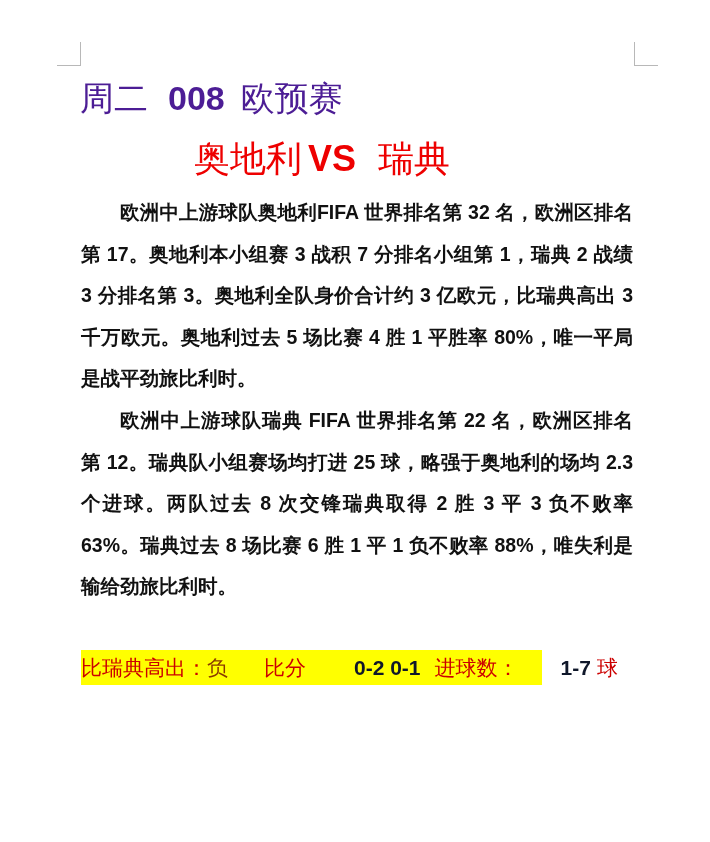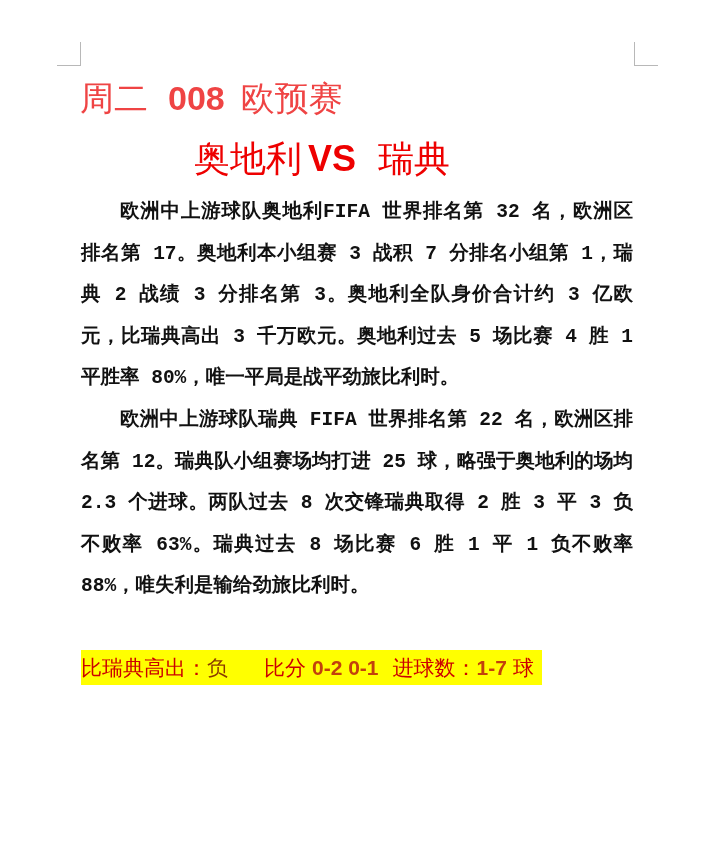--- a/index.html
+++ b/index.html
@@ -33,21 +33,21 @@
     top: 42px;
     border-left-width: 1px;
     border-bottom-width: 1px;
   }
   .title1 {
     position: absolute;
     left: 80px;
     top: 76px;
     font-size: 34px;
     line-height: 44px;
-    color: #ef4444;
+    color: #4c1d95;
     white-space: nowrap;
     font-family: "DejaVu Serif", "Liberation Serif", serif;
   }
   .title2 {
     position: absolute;
     left: 194px;
     top: 136px;
     font-size: 36px;
     line-height: 46px;
     color: #ee0000;
@@ -62,21 +62,21 @@
   .body-text {
     position: absolute;
     left: 81px;
     width: 552px;
     font-size: 19.5px;
     line-height: 41.5px;
     color: #111111;
     font-weight: bold;
     text-align: justify;
     text-justify: inter-character;
-    font-family: Liberation Mono, monospace;
+    font-family: Liberation Sans, sans-serif;
   }
   .para1 { top: 192px; }
   .para2 { top: 400px; }
   .body-text p {
     margin: 0;
     text-indent: 2em;
   }
   .verdict {
     position: absolute;
     left: 81px;
@@ -89,21 +89,22 @@
     line-height: 35px;
     color: #cc0000;
     font-family: "DejaVu Sans", "Liberation Sans", sans-serif;
   }
   .verdict .pick {
     color: #8a3a00;
   }
   .verdict .num {
     font-family: "Liberation Sans", "DejaVu Sans", sans-serif;
     font-weight: bold;
-    color: #c2410c;
+    color: #0f172a;
+    margin-left: 42px;
   }
   .gap { display: inline-block; }
 </style>
 </head>
 <body>
 
 <div class="corner corner-tl"></div>
 <div class="corner corner-tr"></div>
 
 <div class="title1">

